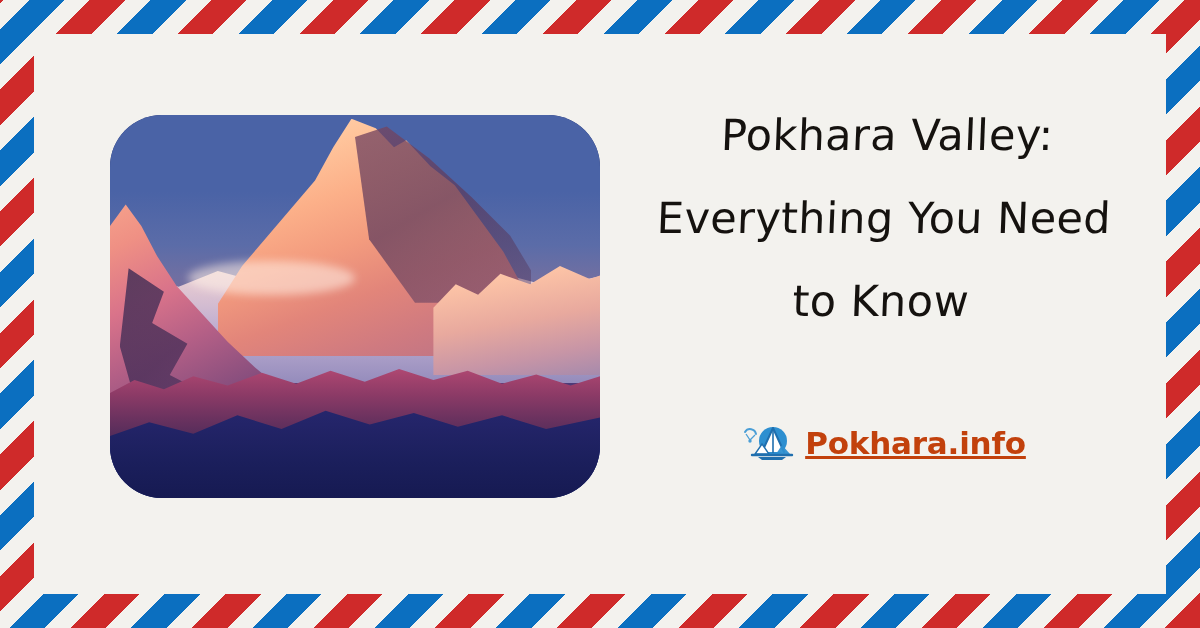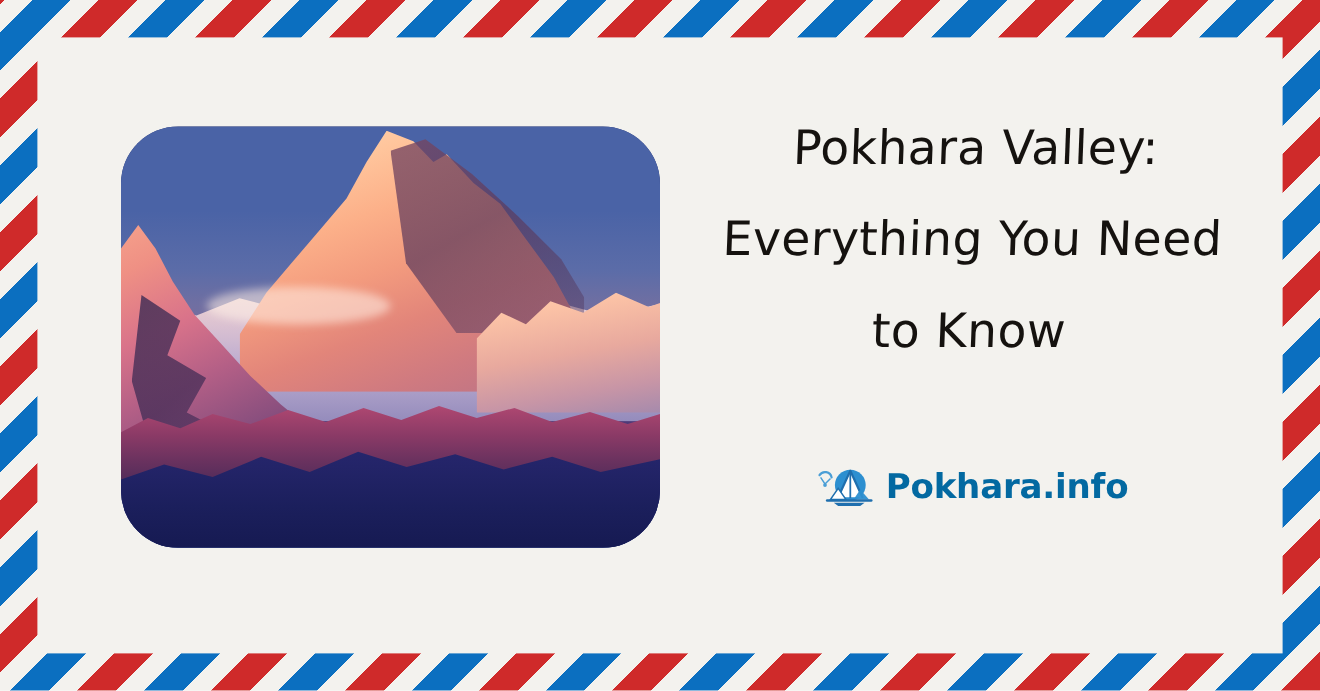--- a/index.html
+++ b/index.html
@@ -260,22 +260,23 @@
     display: flex;
     align-items: center;
     justify-content: center;
     gap: 9px;
   }
   .logo-mark { display: block; width: 54px; height: 40px; }
   .logo-text {
     font-family: "DejaVu Sans", sans-serif;
     font-size: 31px;
     font-weight: 600;
-    color: #0369a1;
+    color: #c2410c;
     letter-spacing: -0.2px;
+    text-decoration: underline;
   }
 </style>
 </head>
 <body>
 
 <div id="banner">
 
   <div class="airmail-frame"></div>
   <div class="paper"></div>
 

